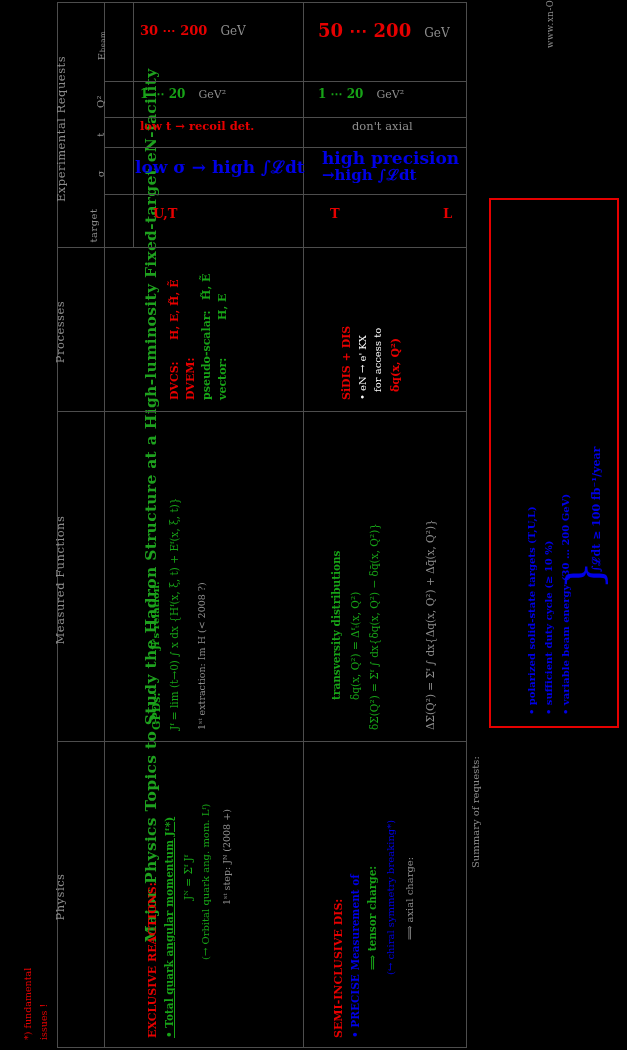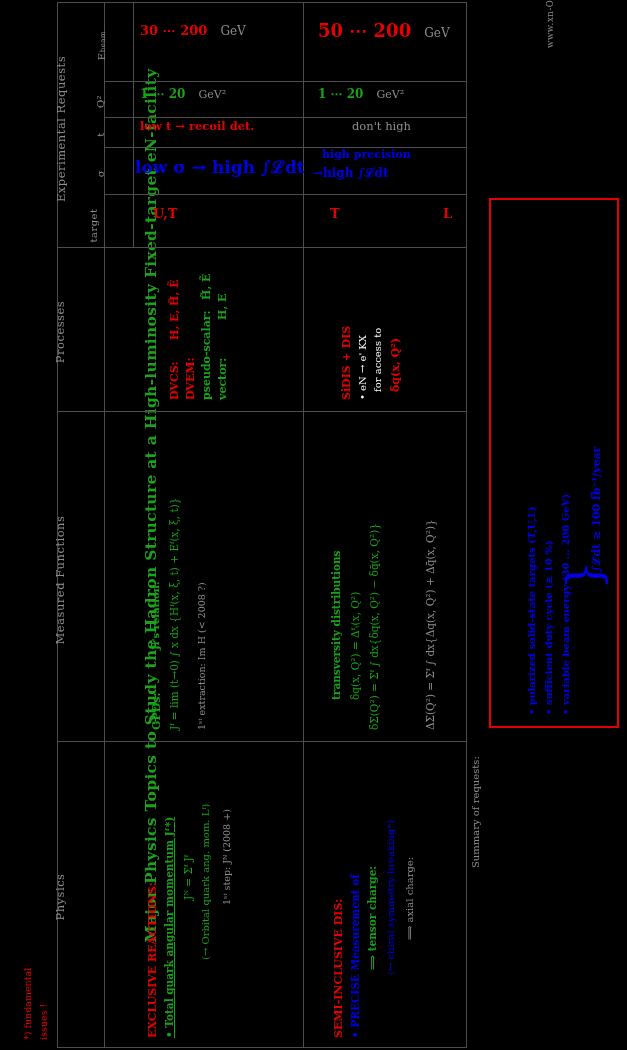--- a/index.html
+++ b/index.html
@@ -94,25 +94,25 @@
   <div class="cell" style="left:140px;top:83px;">
     <span class="green b" style="font-size:12px">1 ⋯ 20</span>
     <span class="grey" style="font-size:11px;margin-left:8px">GeV²</span>
   </div>
   <div class="cell" style="left:318px;top:83px;">
     <span class="green b" style="font-size:12px">1 ⋯ 20</span>
     <span class="grey" style="font-size:11px;margin-left:8px">GeV²</span>
   </div>
 
   <div class="cell red b" style="left:140px;top:119px;font-size:11.5px">low t → recoil det.</div>
-  <div class="cell grey" style="left:352px;top:119px;font-size:11.5px">don't high</div>
+  <div class="cell grey" style="left:352px;top:119px;font-size:11.5px">don't axial</div>
 
   <div class="cell blue b" style="left:135px;top:155px;font-size:17px">low σ → high ∫ℒdt</div>
-  <div class="cell blue b" style="left:322px;top:148px;font-size:11px">high precision</div>
-  <div class="cell blue b" style="left:313px;top:164px;font-size:12px">→high ∫ℒdt</div>
+  <div class="cell blue b" style="left:322px;top:148px;font-size:17px">high precision</div>
+  <div class="cell blue b" style="left:322px;top:164px;font-size:15px">→high ∫ℒdt</div>
 
   <div class="cell red b" style="left:153px;top:206px;font-size:13px">U,T</div>
   <div class="cell red b" style="left:330px;top:206px;font-size:13px">T</div>
   <div class="cell red b" style="left:443px;top:206px;font-size:13px">L</div>
 
   <div class="cell rot red b" style="left:168px;top:400px;font-size:11px">DVCS:</div>
   <div class="cell rot red b" style="left:168px;top:340px;font-size:11px">H, E, H̃, Ẽ</div>
   <div class="cell rot red b" style="left:184px;top:400px;font-size:11px">DVEM:</div>
   <div class="cell rot green b" style="left:200px;top:400px;font-size:11px">pseudo-scalar:</div>
   <div class="cell rot green b" style="left:200px;top:300px;font-size:11px">H̃, Ẽ</div>

